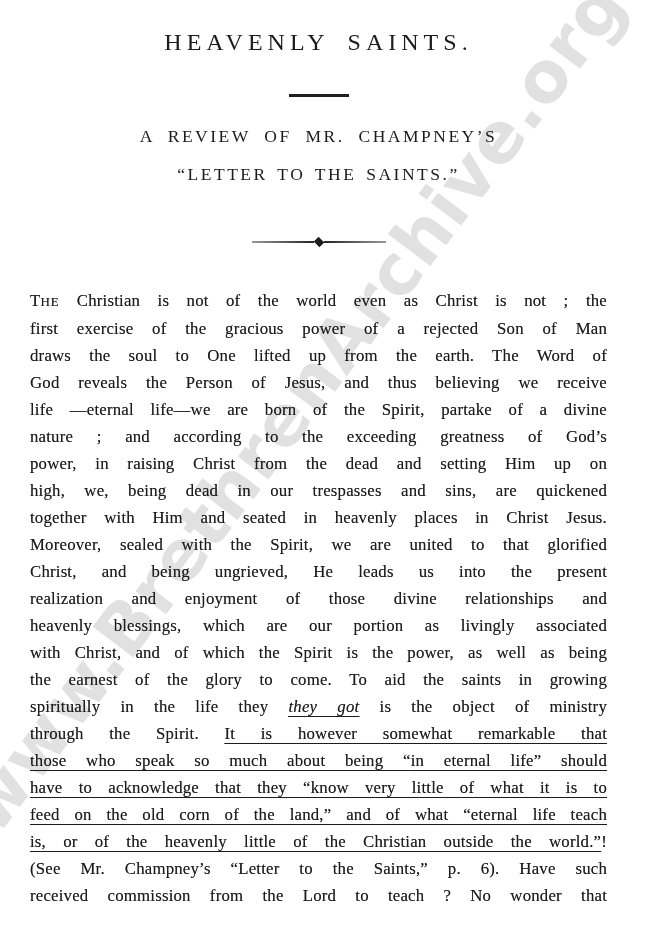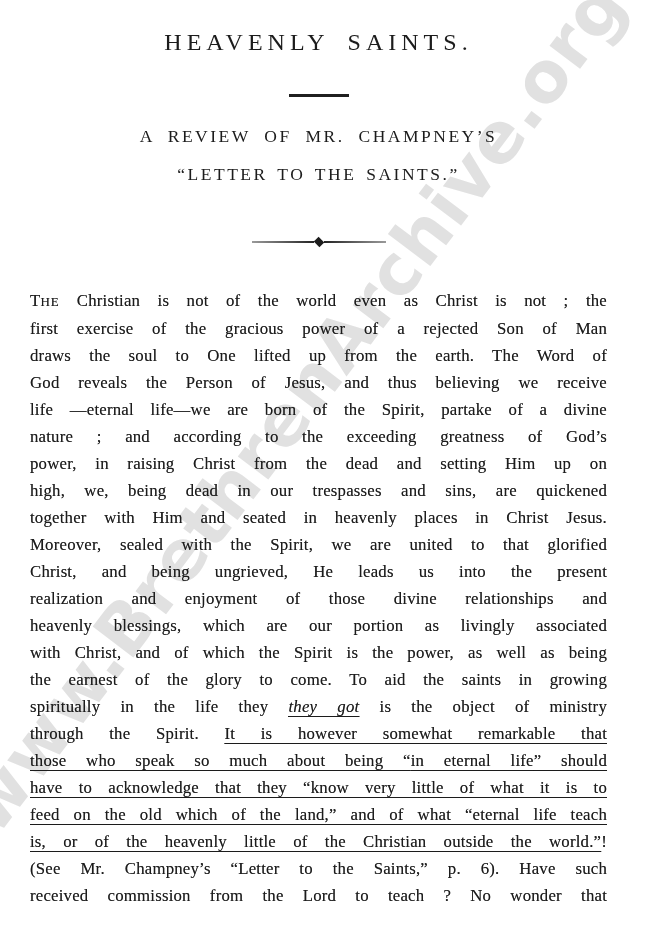--- a/index.html
+++ b/index.html
@@ -137,19 +137,19 @@
 Moreover, sealed with the Spirit, we are united to that glorified
 Christ, and being ungrieved, He leads us into the present
 realization and enjoyment of those divine relationships and
 heavenly blessings, which are our portion as livingly associated
 with Christ, and of which the Spirit is the power, as well as being
 the earnest of the glory to come.  To aid the saints in growing
 spiritually in the life they </span><span class="seg-it-dbl">they got</span><span class="seg-plain"> is the object of ministry
 through the Spirit.  </span><span class="seg-ul">It is however somewhat remarkable that
 those who speak so much about being “</span><span class="seg-dbl">in eternal life</span><span class="seg-ul">” should
 have to acknowledge that they “know very little of what it is to
-</span><span class="seg-ul-dash">feed on the old which of the land,”</span><span class="seg-ul"> and of what “eternal life teach
+</span><span class="seg-ul-dash">feed on the old corn of the land,”</span><span class="seg-ul"> and of what “eternal life teach
 </span><span class="seg-dbl">is,</span><span class="seg-ul"> or of the heavenly little of the Christian outside the world.”</span><span class="seg-plain">!
 (See Mr. Champney’s “Letter to the Saints,” p. 6).  Have such
 received commission from the Lord to teach ?  No wonder that</span></p>
 
   </div>
 </div>
 
 </body></html>

